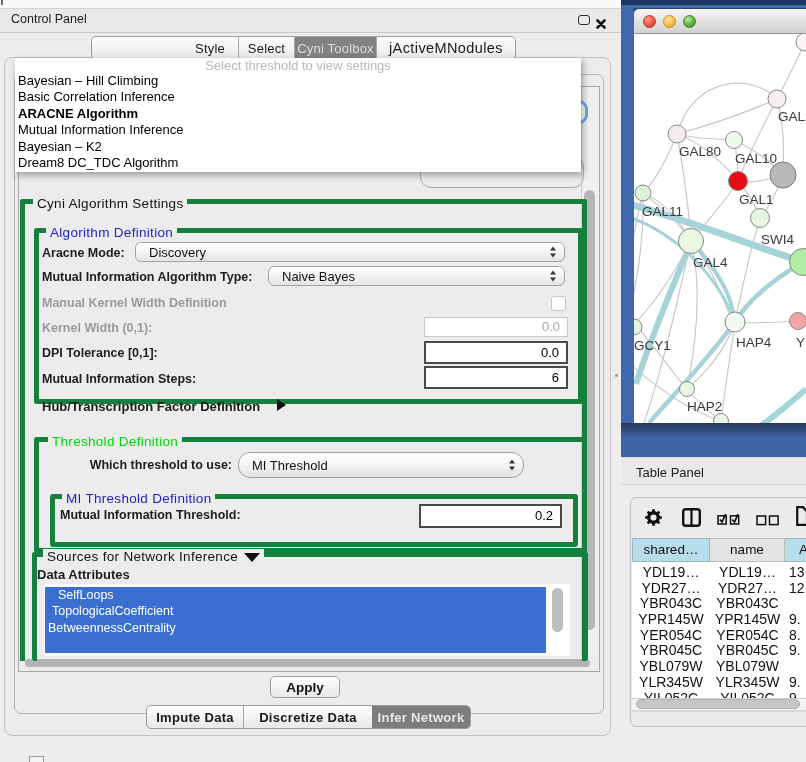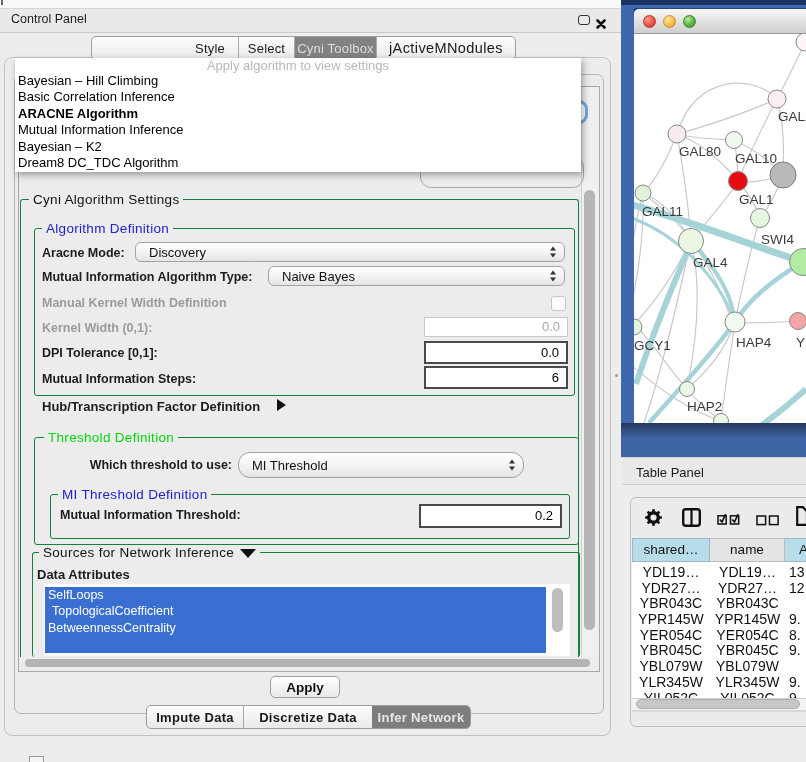--- a/index.html
+++ b/index.html
@@ -1,21 +1,21 @@
 <!DOCTYPE html>
 <html><head>
 <meta charset="utf-8">
 <style>
 html,body{margin:0;padding:0;}
 #page{position:relative;width:806px;height:762px;background:#ededed;overflow:hidden;
   font-family:"Liberation Sans",sans-serif;}
 .abs{position:absolute;}
 .lbl{position:absolute;font:bold 12.5px "Liberation Sans",sans-serif;color:#1d1d1d;white-space:nowrap;}
 .gray{color:#9b9b9b;}
-.group{position:absolute;border:1px solid #15803d;border-radius:3px;}
+.group{position:absolute;border:5px solid #15803d;border-radius:3px;}
 .gt{position:absolute;top:-8px;font:13.5px "Liberation Sans",sans-serif;letter-spacing:0.3px;background:#ececec;padding:0 4px;white-space:nowrap;}
 .combo{position:absolute;border:1px solid #a3a3a3;border-radius:6px;background:linear-gradient(#ffffff,#f2f2f2 55%,#e4e4e4);box-sizing:border-box;}
 .combo .ct{position:absolute;left:13px;top:50%;transform:translateY(-50%);font:13px "Liberation Sans",sans-serif;color:#111;}
 .stepper{position:absolute;right:7px;top:50%;transform:translateY(-50%);width:7px;height:11px;}
 .stepper:before{content:"";position:absolute;left:0;top:0;border-left:3.5px solid transparent;border-right:3.5px solid transparent;border-bottom:4.5px solid #333;}
 .stepper:after{content:"";position:absolute;left:0;bottom:0;border-left:3.5px solid transparent;border-right:3.5px solid transparent;border-top:4.5px solid #333;}
 .field{position:absolute;background:#fff;box-sizing:border-box;font:13px "Liberation Sans",sans-serif;text-align:right;padding-right:7px;}
 .row{white-space:nowrap;}
 </style>
 </head>
@@ -105,40 +105,40 @@
 </div>
 <div class="lbl" style="left:60px;top:508px;">Mutual Information Threshold:</div>
 <div class="field" style="left:419px;top:504px;width:143px;height:24px;border:2px solid #4a4a4a;color:#000;line-height:20px;">0.2</div>
 
 <div class="group" style="left:32px;top:552px;width:546px;height:104px;border-bottom:none;">
   <div class="gt" style="left:6px;color:#111;">Sources for Network Inference <span style="display:inline-block;width:0;height:0;border-left:8px solid transparent;border-right:8px solid transparent;border-top:9px solid #111;vertical-align:middle;margin-left:2px;"></span></div>
 </div>
 <div class="lbl" style="left:37px;top:567px;font-size:13px;">Data Attributes</div>
 <div class="abs" style="left:44px;top:584px;width:526px;height:72px;background:#fff;"></div>
 <div class="abs" style="left:45px;top:587px;width:501px;height:66px;background:#3a6fd1;color:#fff;font:12.5px 'Liberation Sans',sans-serif;">
-  <div style="padding-left:3px;height:16.4px;line-height:16.4px;">SelfLoops</div>
+  <div style="padding-left:13px;height:16.4px;line-height:16.4px;">SelfLoops</div>
   <div style="padding-left:7px;height:16.4px;line-height:16.4px;">TopologicalCoefficient</div>
   <div style="padding-left:3px;height:16.4px;line-height:16.4px;">BetweennessCentrality</div>
 </div>
 <div class="abs" style="left:552px;top:588px;width:11px;height:44px;background:#bdbdbd;border-radius:6px;"></div>
 
 <div class="abs" style="left:270px;top:676px;width:68px;height:20px;border:1px solid #a0a0a0;border-radius:5px;background:linear-gradient(#ffffff,#e8e8e8);display:flex;align-items:center;justify-content:center;font:600 13.5px 'Liberation Sans',sans-serif;color:#111;">Apply</div>
 
 <div class="abs" style="left:146px;top:705px;width:323px;height:22px;display:flex;border:1px solid #9c9c9c;border-radius:5px;overflow:hidden;background:linear-gradient(#fdfdfd,#e9e9e9);font:600 13px 'Liberation Sans',sans-serif;letter-spacing:0.3px;color:#191919;">
   <div style="width:97px;border-right:1px solid #a8a8a8;display:flex;align-items:center;justify-content:center;box-sizing:border-box;">Impute Data</div>
   <div style="width:128px;display:flex;align-items:center;justify-content:center;box-sizing:border-box;">Discretize Data</div>
   <div style="flex:1;display:flex;align-items:center;justify-content:center;background:#7d7d7d;color:#e6e6e6;box-sizing:border-box;">Infer Network</div>
 </div>
 
 <div class="abs" style="left:29px;top:756px;width:13px;height:10px;border:1px solid #999;background:#f4f4f4;"></div>
 
 <div class="abs" style="left:615px;top:374px;width:3px;height:3px;background:#9a9a9a;border-radius:2px;"></div>
 
 <div class="abs" style="left:15px;top:58px;width:566px;height:114px;background:#fff;box-shadow:2px 3px 7px rgba(0,0,0,0.35);z-index:50;font:13px 'Liberation Sans',sans-serif;color:#000;">
-  <div style="height:15px;text-align:center;color:#b8b8b8;line-height:15px;">Apply algorithm to view settings</div>
+  <div style="height:15px;text-align:center;color:#b8b8b8;line-height:15px;">Select threshold to view settings</div>
   <div style="padding-left:3px;height:16.4px;line-height:16.4px;">Bayesian – Hill Climbing</div>
   <div style="padding-left:3px;height:16.4px;line-height:16.4px;">Basic Correlation Inference</div>
   <div style="padding-left:3px;height:16.4px;line-height:16.4px;font-weight:bold;">ARACNE Algorithm</div>
   <div style="padding-left:3px;height:16.4px;line-height:16.4px;">Mutual Information Inference</div>
   <div style="padding-left:3px;height:16.4px;line-height:16.4px;">Bayesian – K2</div>
   <div style="padding-left:3px;height:16.4px;line-height:16.4px;">Dream8 DC_TDC Algorithm</div>
 </div>
 
 <div class="abs" style="left:621px;top:0;width:185px;height:4.5px;background:#1c3462;"></div>
 <div class="abs" style="left:621px;top:4.5px;width:185px;height:432.5px;background:#3e67ae;"></div>

